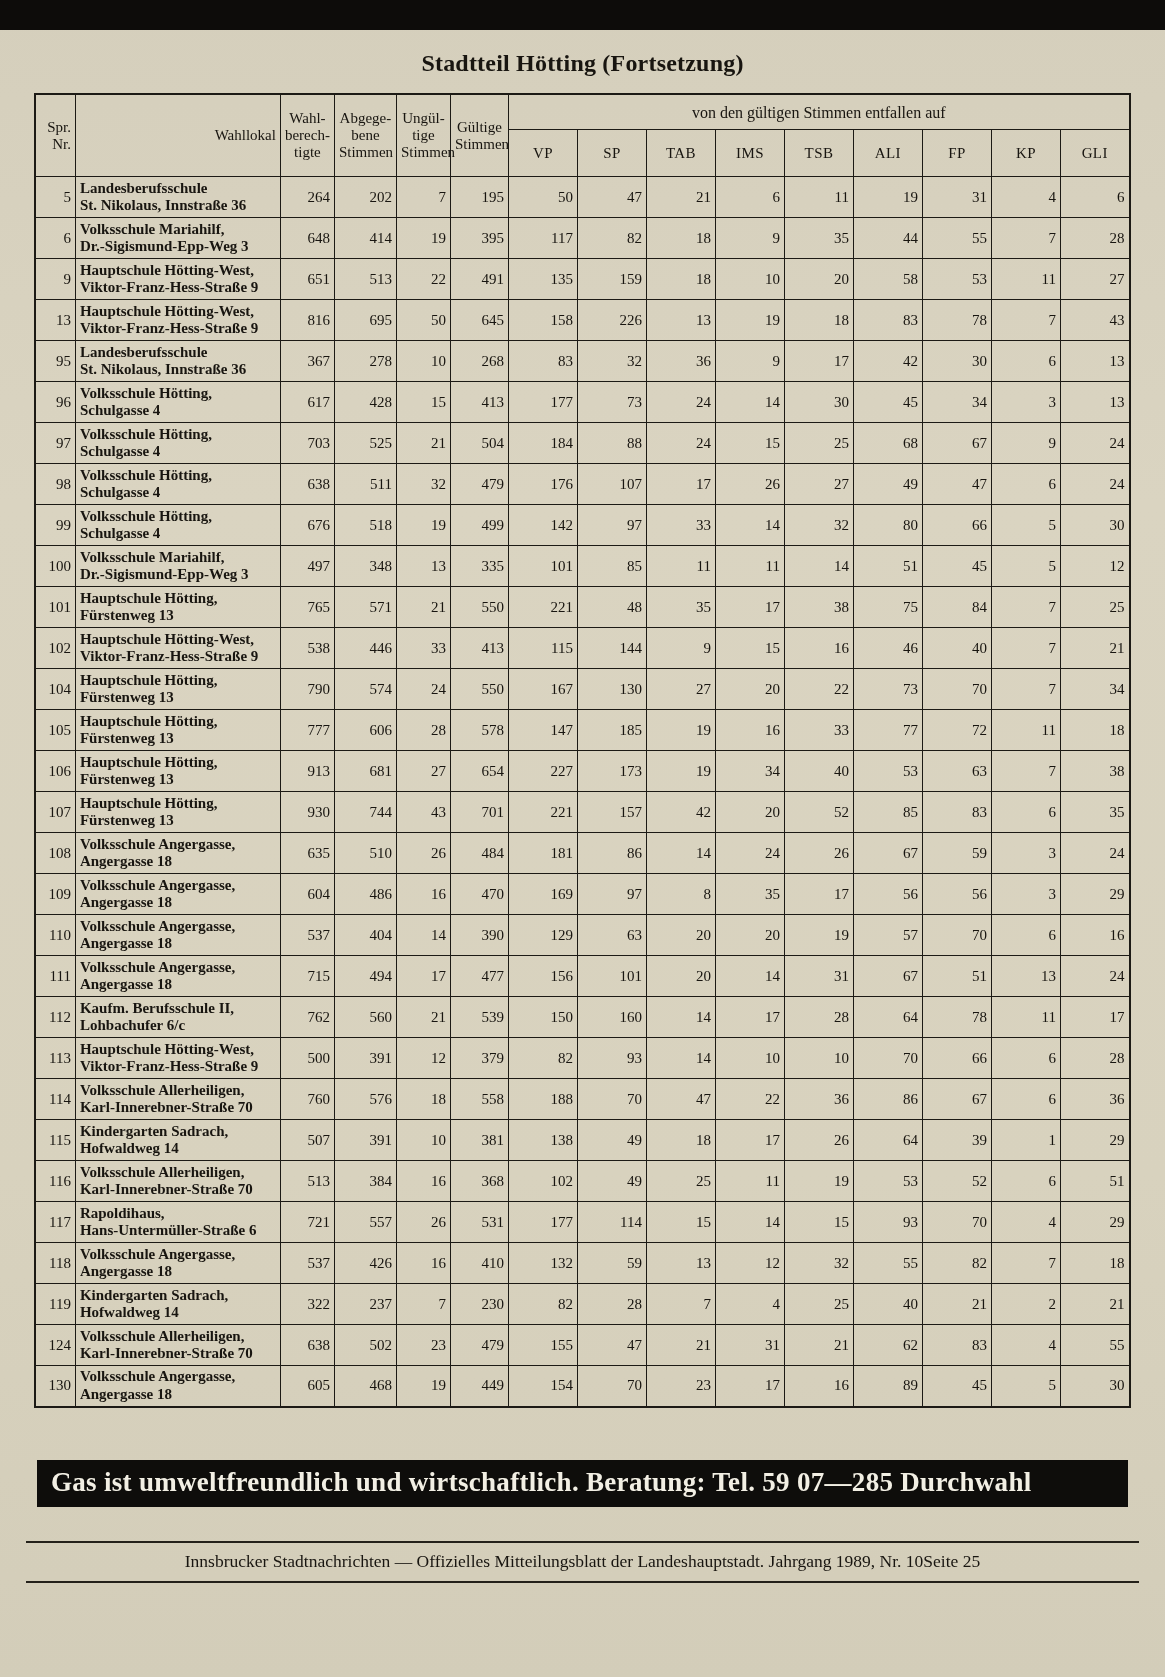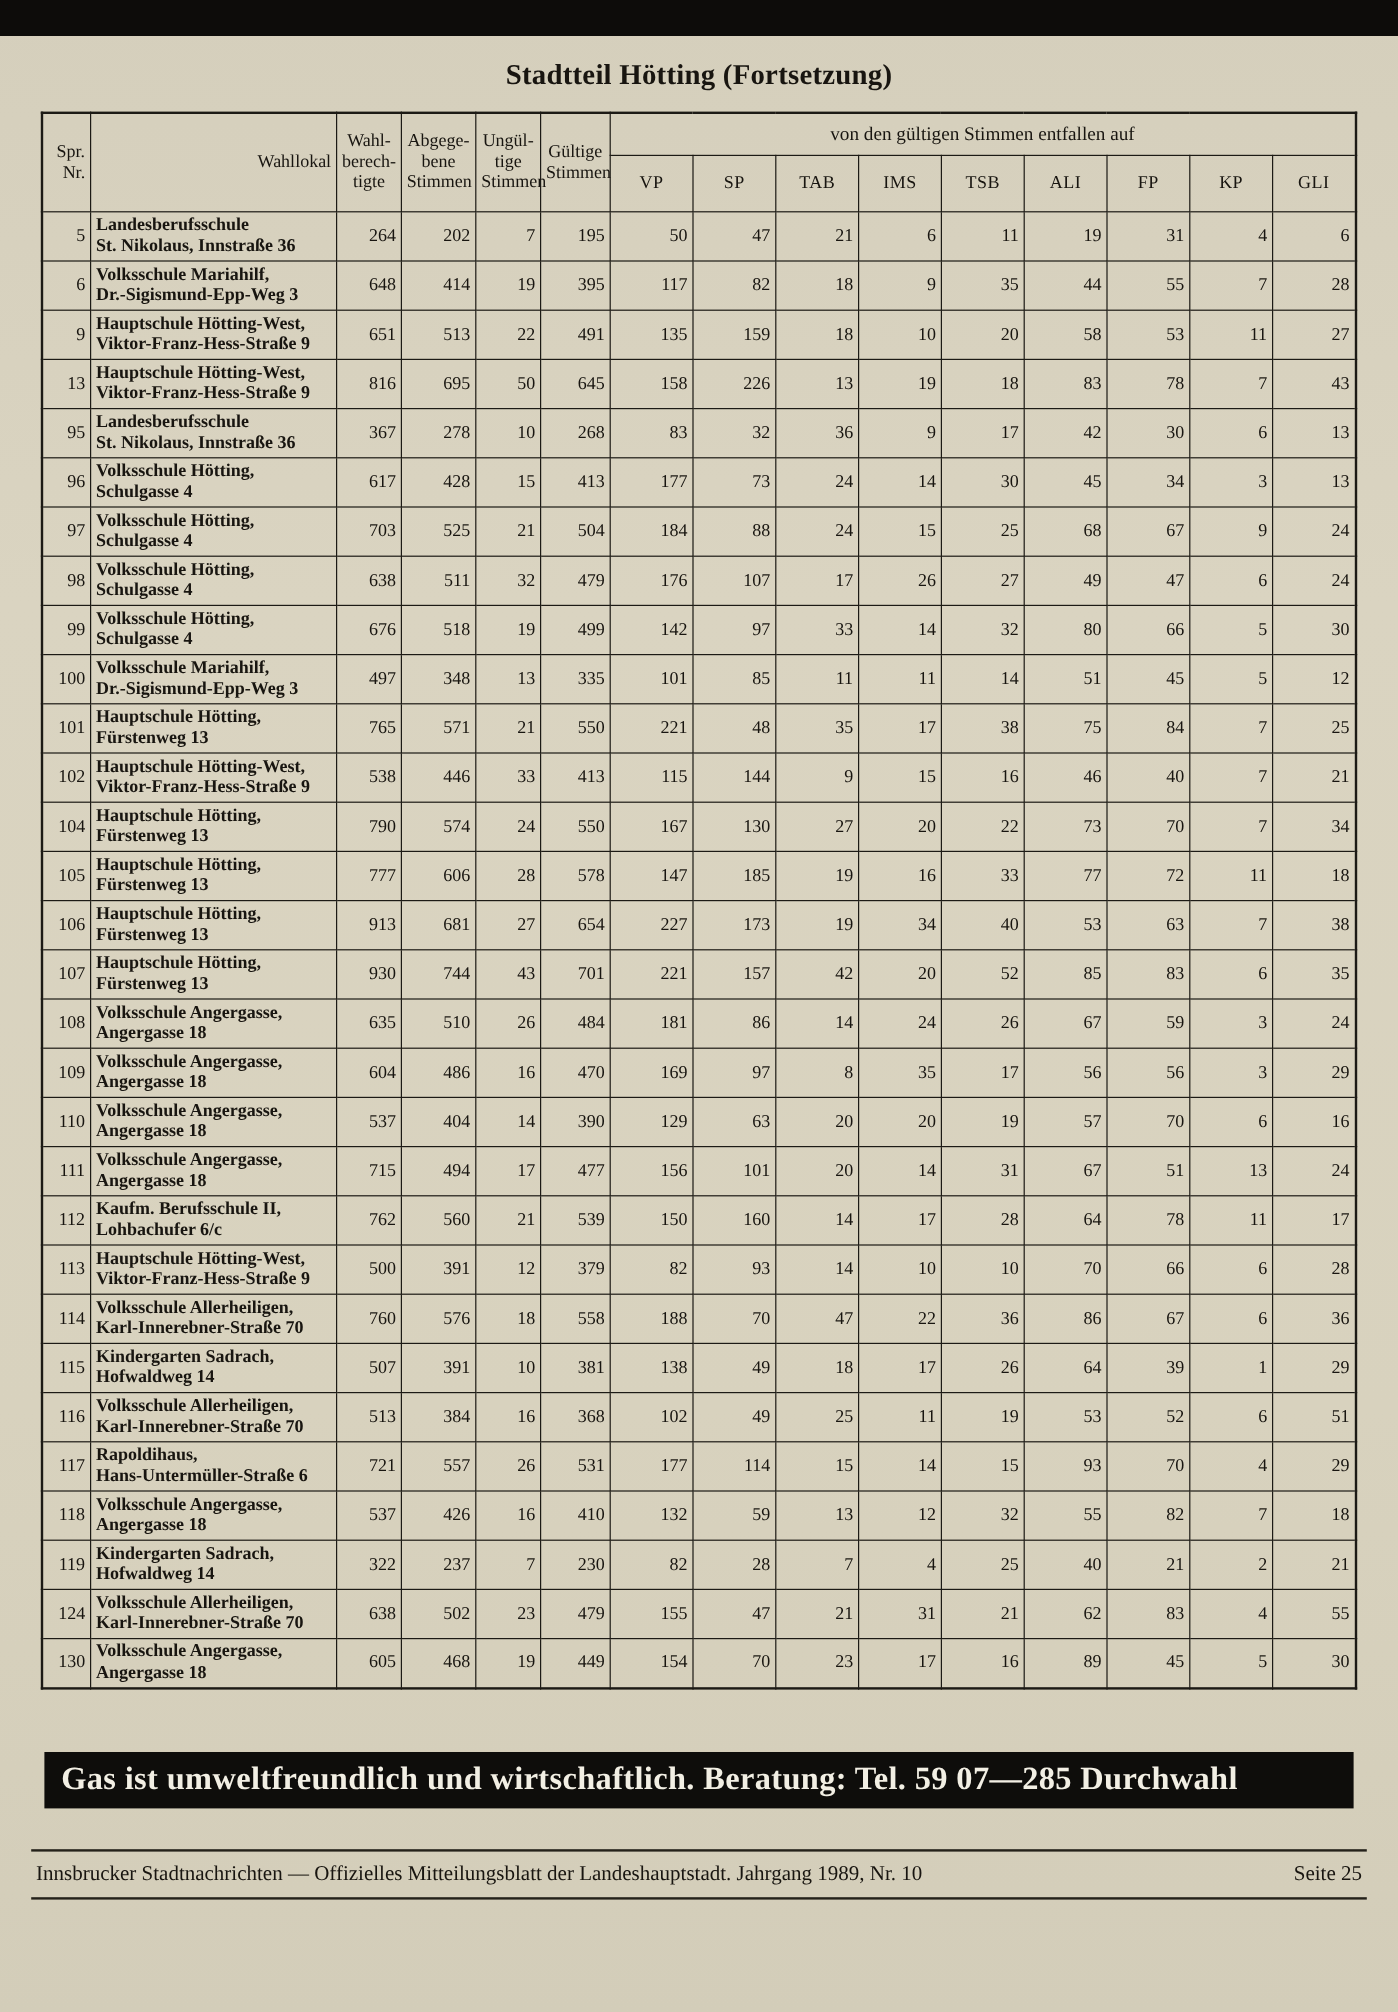--- a/index.html
+++ b/index.html
@@ -64,21 +64,21 @@
     font-weight:bold;
     padding:7px 14px 9px 14px;
     letter-spacing:.3px;
   }
   .page-footer{
     width:1105px;
     margin:34px auto 0 auto;
     border-top:2px solid #24211a;
     border-bottom:2px solid #24211a;
     display:flex;
-    justify-content:space-between;
+    justify-content:center;
     align-items:center;
     font-size:17.5px;
     padding:8px 4px 9px 4px;
   }
 </style>
 </head>
 <body>
 
 <div class="page">
 

